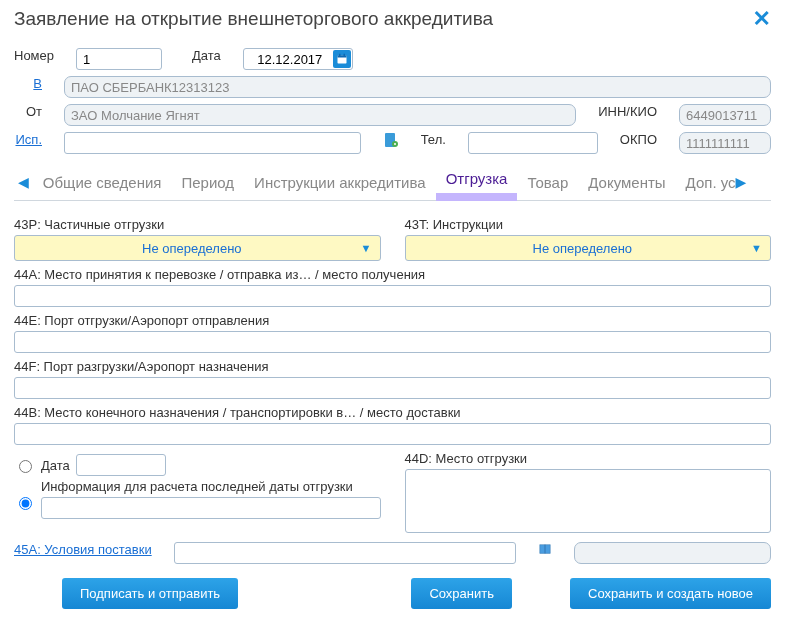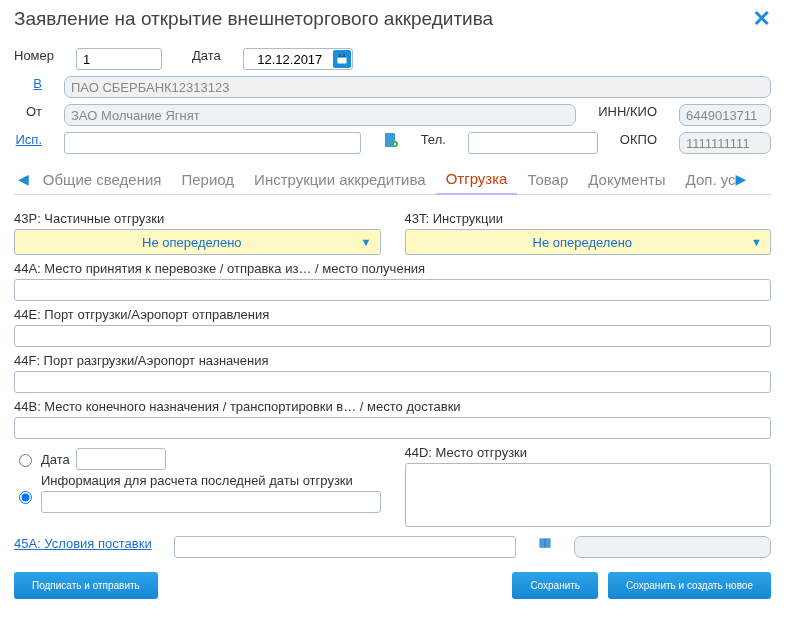--- a/index.html
+++ b/index.html
@@ -88,22 +88,22 @@
     cursor: pointer;
     padding: 0 4px;
     font-size: 14px;
   }
   .tab {
     padding: 6px 10px;
     cursor: pointer;
     white-space: nowrap;
   }
   .tab.active {
-    color: #c2410c;
-    border-bottom: 2px solid #c4b5fd;
+    color: #4c1d95;
+    border-bottom: 8px solid #c4b5fd;
     margin-bottom: -1px;
   }
   .section-lbl {
     font-size: 13px;
     color: #333;
     margin: 6px 0 3px 0;
   }
   .dd {
     display: flex;
     align-items: center;
@@ -136,22 +136,23 @@
     gap: 10px;
     margin-top: 14px;
     align-items: center;
   }
   .btn {
     background: linear-gradient(#2da3e8, #1687d4);
     color: #fff;
     border: none;
     border-radius: 3px;
     padding: 8px 18px;
-    font-size: 10px;
-    cursor: pointer;
+    font-size: 13px;
+    cursor: pointer;
+    margin-left: 48px;
   }
   .spacer { flex: 1; }
   .phone-icon {
     width:16px; height:16px; display:inline-block;
   }
   .book-icon {
     width:14px; height:14px; display:inline-block;
   }
   .tabs .tab:last-of-type { overflow:hidden; }
 </style>

